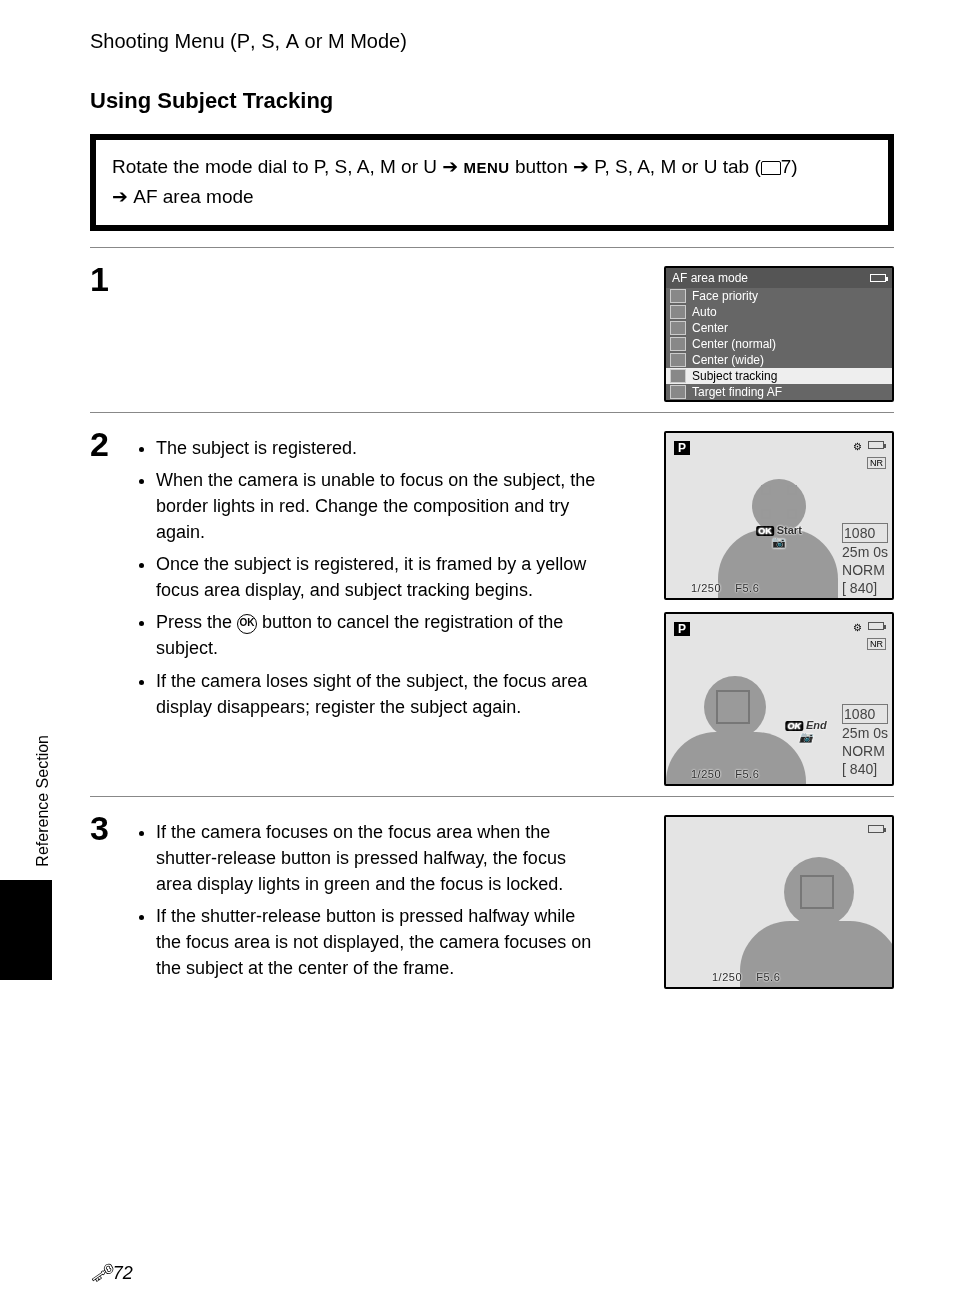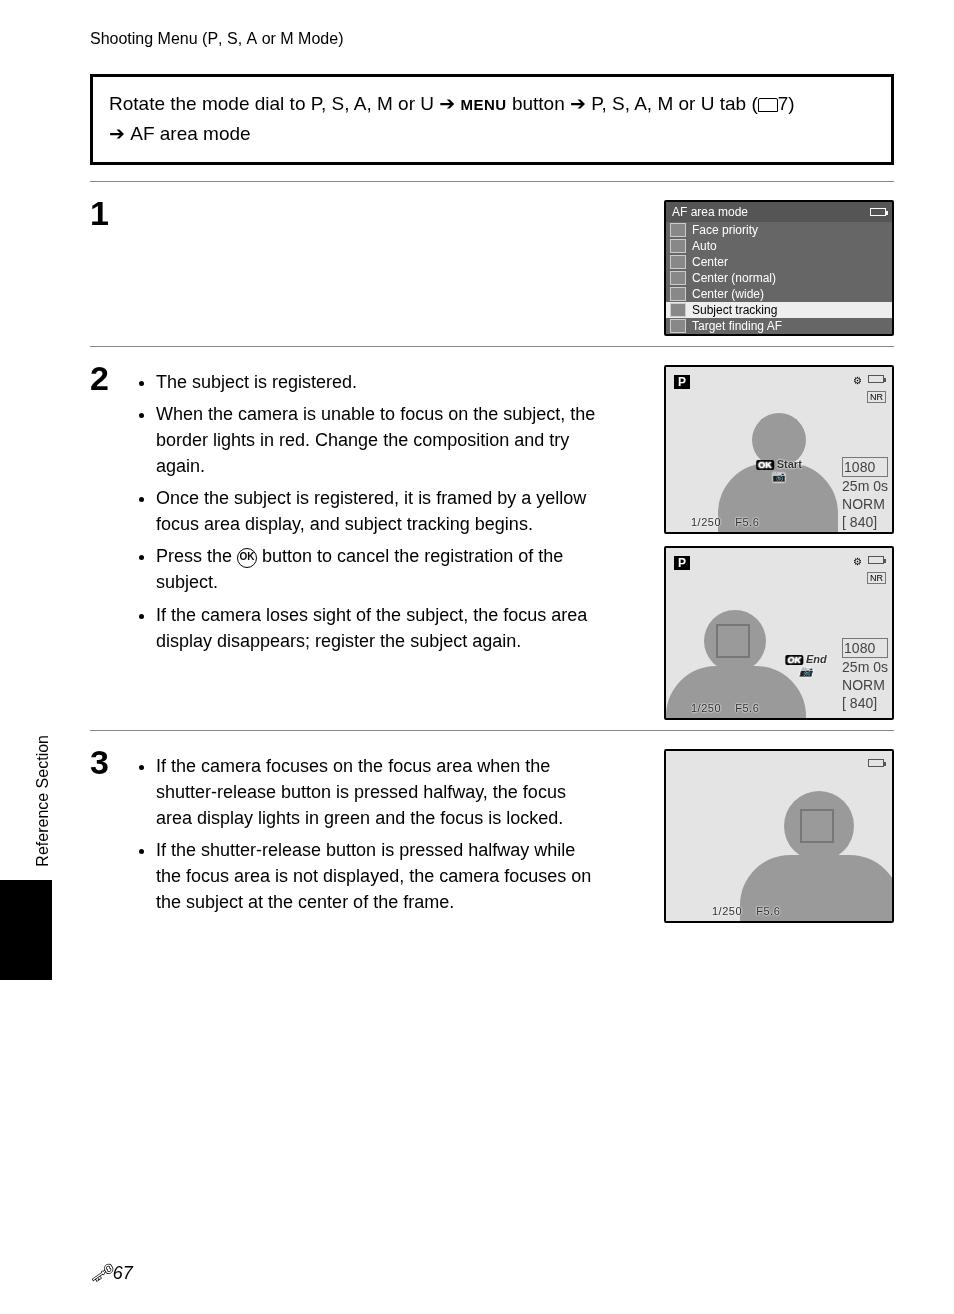--- a/index.html
+++ b/index.html
@@ -10,32 +10,32 @@
     color: #000;
     background: #fff;
     width: 954px;
     height: 1314px;
     position: relative;
   }
   .page {
     padding: 30px 60px 30px 90px;
     position: relative;
   }
-  .section-header { font-size: 16px; margin-bottom: 26px;}
+  .section-header { font-size: 20px; margin-bottom: 35px;}
   .mode-letter {
     font-family: Arial, sans-serif;
     font-weight: normal;
   }
   .heading {
     font-size: 22px;
     font-weight: bold;
     margin: 0 0 20px 0;
   }
   .nav-box {
-    border: 3px solid #000000;
+    border: 6px solid #000000;
     padding: 12px 16px;
     font-size: 19px;
     line-height: 1.6;
     margin-bottom: 16px;
   }
   .arrow { font-family: Arial; }
   .intro {
     font-size: 20px;
     line-height: 1.5;
     margin-bottom: 18px;
@@ -268,20 +268,21 @@
 </style>
 </head>
 <body>
 
 <div class="page">
 
   <div class="section-header">
     <span>Shooting Menu (</span><span class="mode-letter">P</span>, <span class="mode-letter">S</span>, <span class="mode-letter">A</span> or <span class="mode-letter">M</span><span> Mode)</span>
   </div>
 
+  <h2 class="heading">Using Subject Tracking</h2>
 
   <div class="nav-box">
     <span>Rotate the mode dial to </span><span class="mode-letter">P, S, A, M</span><span> or </span><span class="mode-letter">U</span>
     <span class="arrow"> ➔ </span><span class="menu-label">MENU</span><span> button</span>
     <span class="arrow"> ➔ </span><span class="mode-letter">P, S, A, M</span><span> or </span><span class="mode-letter">U</span><span> tab (</span><span class="inline-icon book-icon"></span><span>7</span><span>)</span><br>
     <span class="arrow"> ➔ </span><span>AF area mode</span>
   </div>
 
 
   <div class="step">
@@ -417,13 +418,13 @@
           <div class="lcd-bottom" style="left:46px;"><span>1/250</span>&nbsp;&nbsp;&nbsp;&nbsp;<span>F5.6</span></div>
         </div>
       </div>
     </div>
   </div>
 
 </div>
 
 <div class="side-label">Reference Section</div>
 <div class="black-tab"></div>
-<div class="page-num">🗝<span>67</span></div>
+<div class="page-num">🗝<span>72</span></div>
 
 </body></html>

